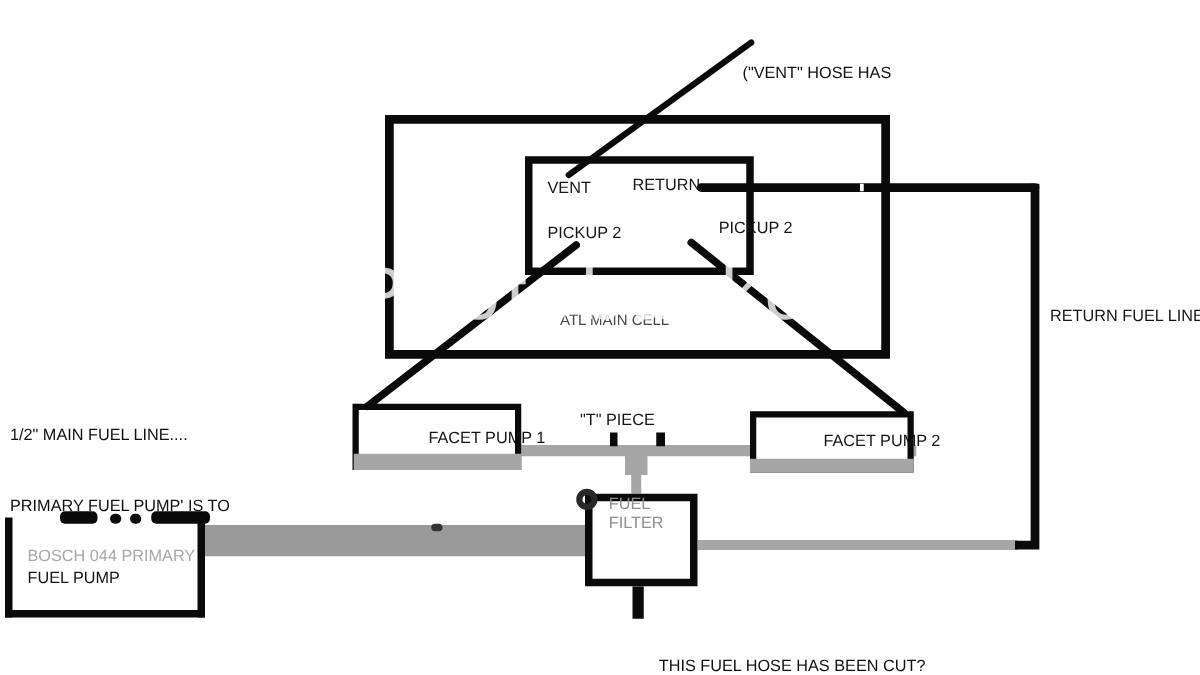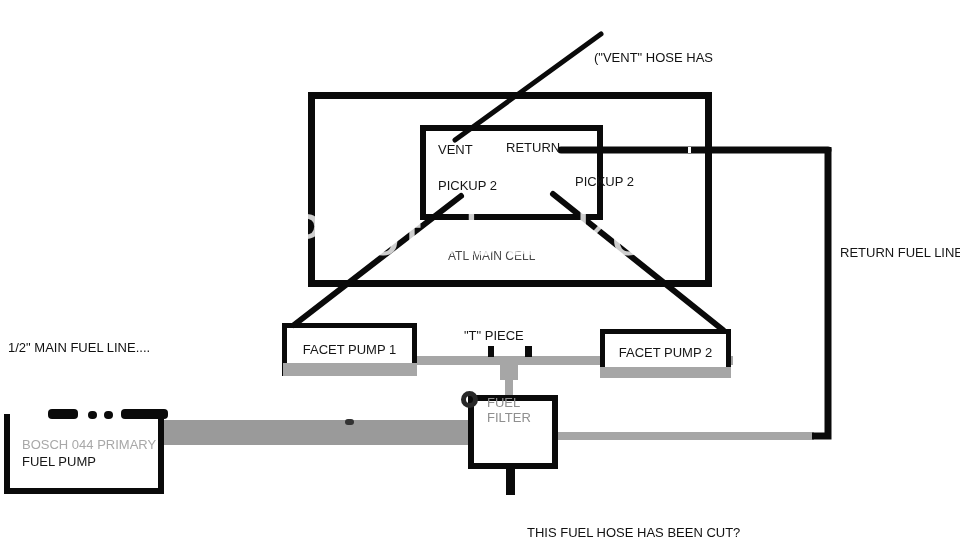--- a/index.html
+++ b/index.html
@@ -17,21 +17,21 @@
   .txt{position:absolute;font-size:13px;line-height:15px;white-space:pre;color:#161616;}
   .gray-t{color:var(--gray_text);}
   
   .gline{position:absolute;background:var(--gray_line);}
   .bar{position:absolute;background:var(--bar);}
   
   .bx{position:absolute;background:#fff;border:6px solid var(--line);}
   svg.lines{position:absolute;left:0;top:0;z-index:30;}
   .mark{position:absolute;background:var(--line);}
   .note{position:absolute;font-size:13px;line-height:19px;white-space:pre;}
-  .center-lbl{display:flex;align-items:center;justify-content:center;text-align:center;}
+  .center-lbl{display:flex;align-items:center;justify-content:center;text-align:center;margin-left:40px;}
   #watermark{
     position:absolute;left:283px;top:200px;z-index:60;
     font-size:60px;font-weight:normal;letter-spacing:5px;
     color:rgba(255,255,255,0.80);white-space:pre;pointer-events:none;
   }
 </style>
 </head>
 <body>
 
 <div id="canvas">
@@ -87,20 +87,21 @@
 
   <div class="txt" style="left:464px;top:328px;z-index:40;">"T" PIECE</div>
   <div class="txt" style="left:840px;top:245px;z-index:40;">RETURN FUEL LINE</div>
 
   <div class="note" style="left:594px;top:10px;z-index:40;">
     <div>("VENT" HOSE HAS</div>
   </div>
 
   <div class="note" style="left:8px;top:300px;z-index:40;">
     <div>1/2" MAIN FUEL LINE....</div>
+    <div>PRIMARY FUEL PUMP' IS TO</div>
     
     
   </div>
 
   <div class="note" style="left:527px;top:488px;line-height:18px;z-index:40;">
     <div>THIS FUEL HOSE HAS BEEN CUT?</div>
     
   </div>
 
   <div id="watermark">Photobucket</div>

